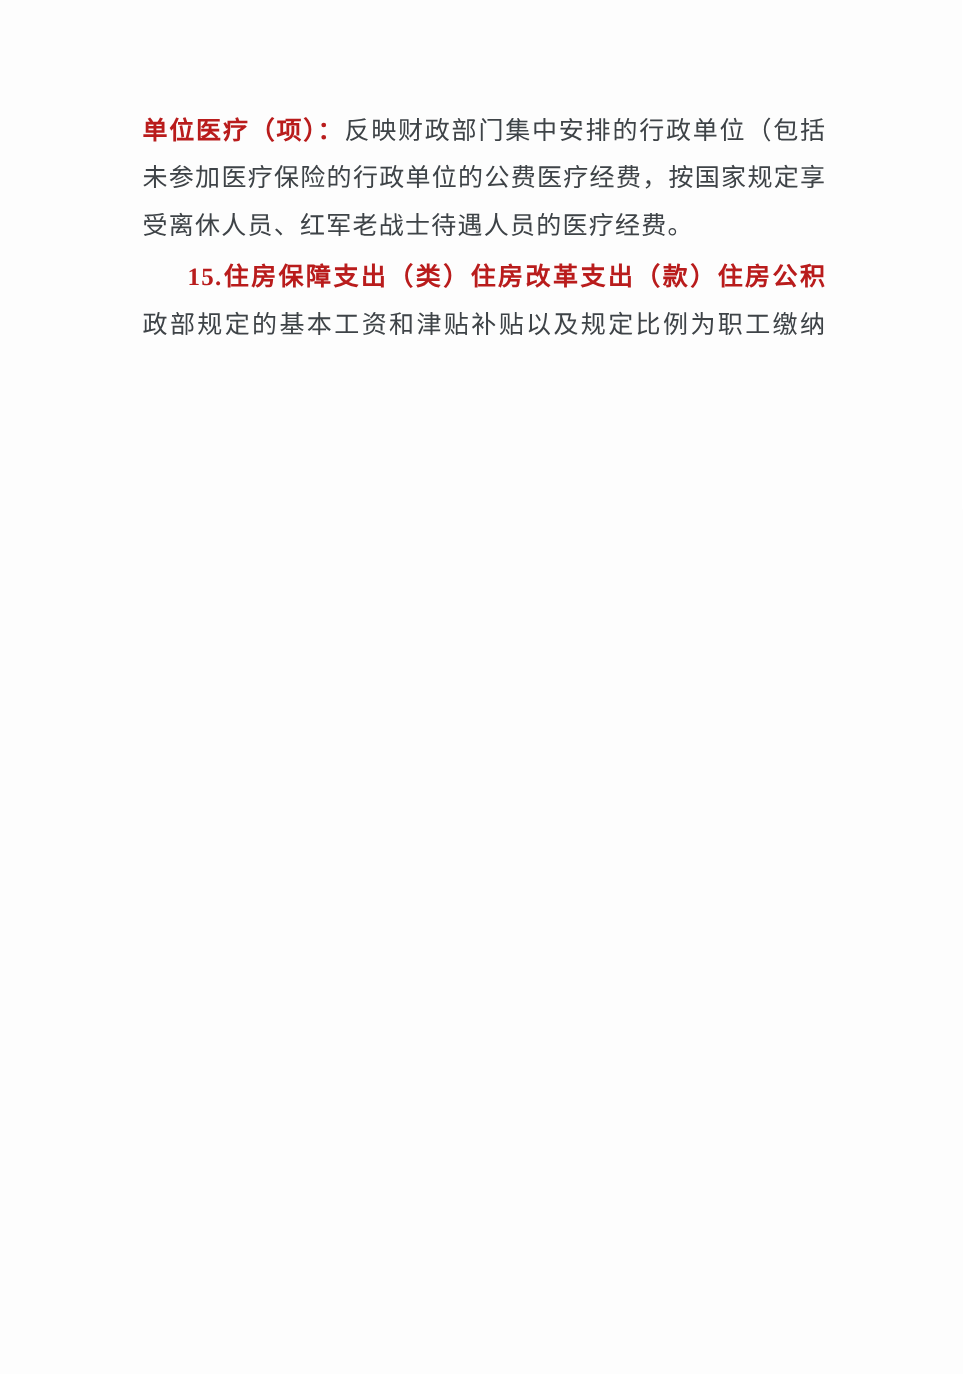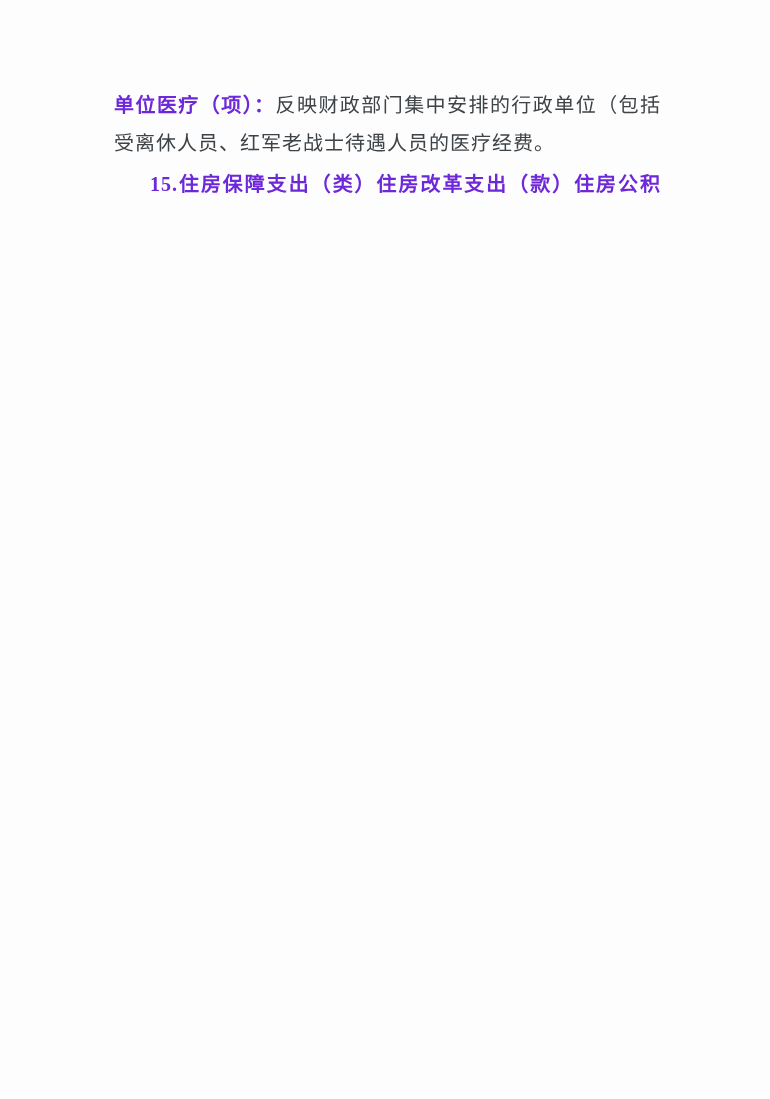--- a/index.html
+++ b/index.html
@@ -39,37 +39,39 @@
   }
   
   .line.indent {
     padding-left: 36px;
   }
   .line.p2 {
     margin-top: 3px;
   }
   .head {
     font-weight: 700;
-    color: #6d28d9;
+    color: #b91c1c;
   }
   .body-run {
     font-weight: 400;
   }
 </style>
 </head>
 <body>
 
 <div class="page">
   <div class="text-block">
 
     <div class="line full"><b class="head">单位医疗（项）：</b><span class="body-run">反映财政部门集中安排的行政单位（包括</span></div>
 
 
+    <div class="line full"><b class="head"></b><span class="body-run">未参加医疗保险的行政单位的公费医疗经费，按国家规定享</span></div>
 
     <div class="line"><b class="head"></b><span class="body-run">受离休人员、红军老战士待遇人员的医疗经费。</span></div>
 
     <div class="line full indent p2"><b class="head">15.住房保障支出（类）住房改革支出（款）住房公积</b><span class="body-run"></span></div>
 
 
+    <div class="line full"><b class="head"></b><span class="body-run">政部规定的基本工资和津贴补贴以及规定比例为职工缴纳</span></div>
 
 
   </div>
 </div>
 
 </body></html>

